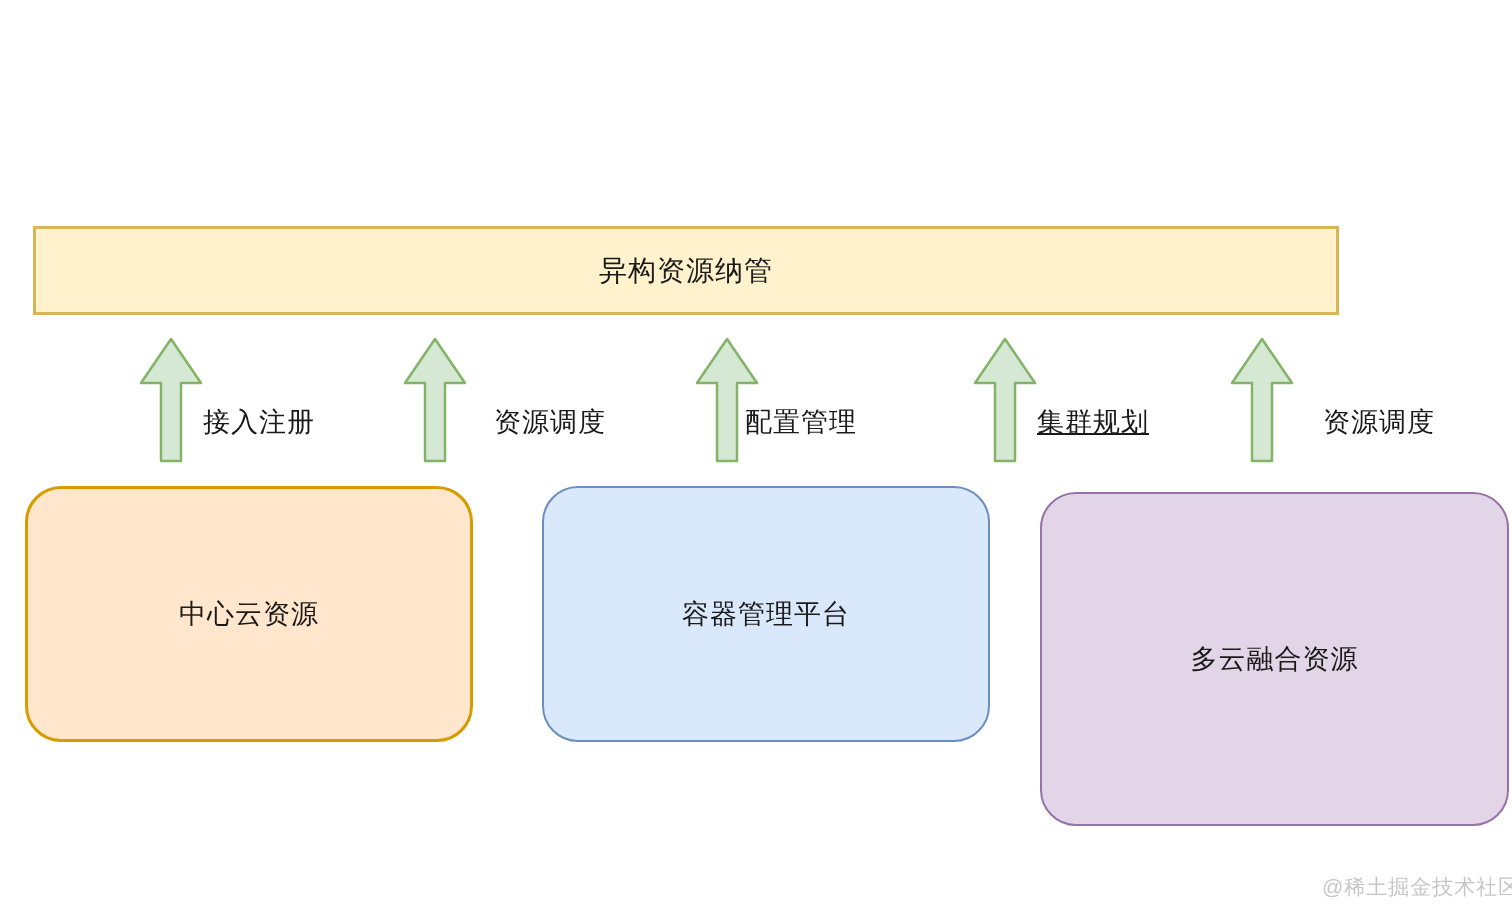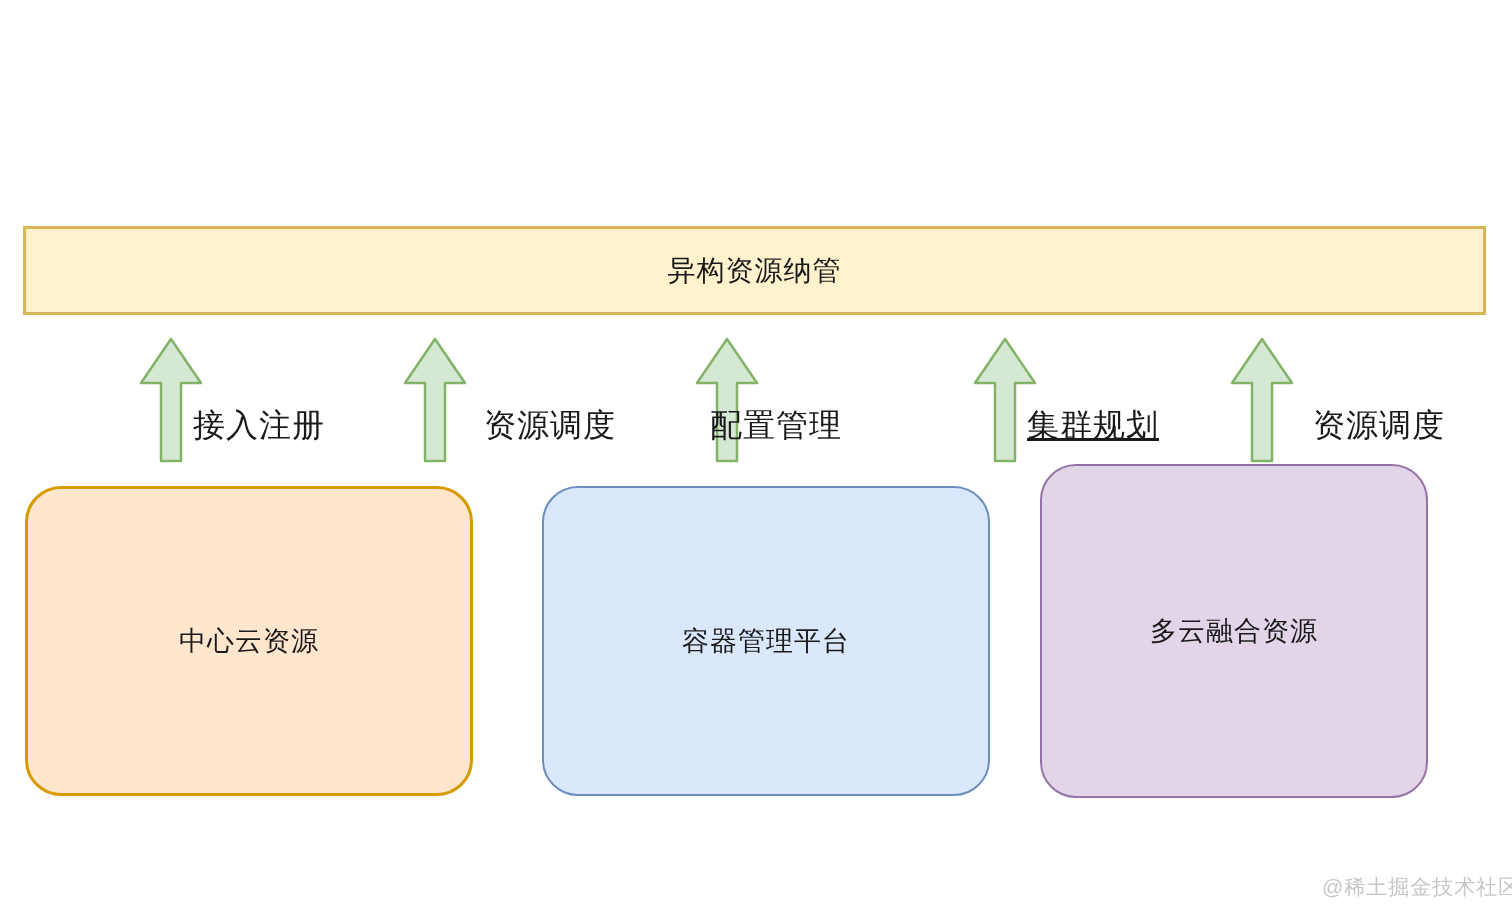--- a/index.html
+++ b/index.html
@@ -19,51 +19,51 @@
     font-size:27px;font-weight:500;letter-spacing:1px;color:var(--text);
   }
 
   .ellipse{
     position:absolute;left:565px;top:15px;width:366px;height:180px;
     background:var(--green-fill);border:2px solid var(--green-stroke);
     border-radius:50%;box-sizing:border-box;
   }
 
   .bar{
-    position:absolute;left:23px;top:226px;width:1463px;height:89px;
+    position:absolute;left:33px;top:226px;width:1306px;height:89px;
     background:var(--yellow-fill);border:3px solid var(--yellow-stroke);
     box-sizing:border-box;font-size:28px;
   }
 
   .arrow{position:absolute;top:337px;width:64px;height:126px;}
   .arrow svg{display:block;width:100%;height:100%;}
   .arrow-a1{left:139px;} .arrow-a2{left:403px;} .arrow-a3{left:695px;}
   .arrow-a4{left:973px;} .arrow-a5{left:1230px;}
 
   .arrow-label{
     position:absolute;top:404px;transform:translateX(-50%);
-    font-size:32px;font-weight:500;letter-spacing:1px;white-space:nowrap;
+    font-size:27px;font-weight:500;letter-spacing:1px;white-space:nowrap;
   }
-  .lbl-1{left:259px;} .lbl-2{left:550px;} .lbl-3{left:776px;}
+  .lbl-1{left:259px;} .lbl-2{left:550px;} .lbl-3{left:801px;}
   .lbl-4{left:1093px;text-decoration:underline;} .lbl-5{left:1379px;font-family:Liberation Serif, serif;}
 
   .box{
-    position:absolute;top:486px;height:310px;border-radius:36px;
+    position:absolute;top:486px;height:256px;border-radius:36px;
     box-sizing:border-box;font-size:27px;
   }
   .box-center{
     left:25px;width:448px;background:var(--orange-fill);
     border:3px solid var(--orange-stroke);
   }
   .box-edge{
     left:542px;width:448px;background:var(--blue-fill);
     border:2.5px solid var(--blue-stroke);
   }
   .box-multi{
-    left:1040px;top:464px;height:334px;width:388px;background:var(--purple-fill);
+    left:1040px;top:492px;height:334px;width:469px;background:var(--purple-fill);
     border:2.5px solid var(--purple-stroke);
     text-align:center;
   }
 
   .watermark{
     position:absolute;left:1322px;top:873px;
     font-size:21px;color:var(--watermark);letter-spacing:1px;white-space:nowrap;
   }
 </style>
 </head>

